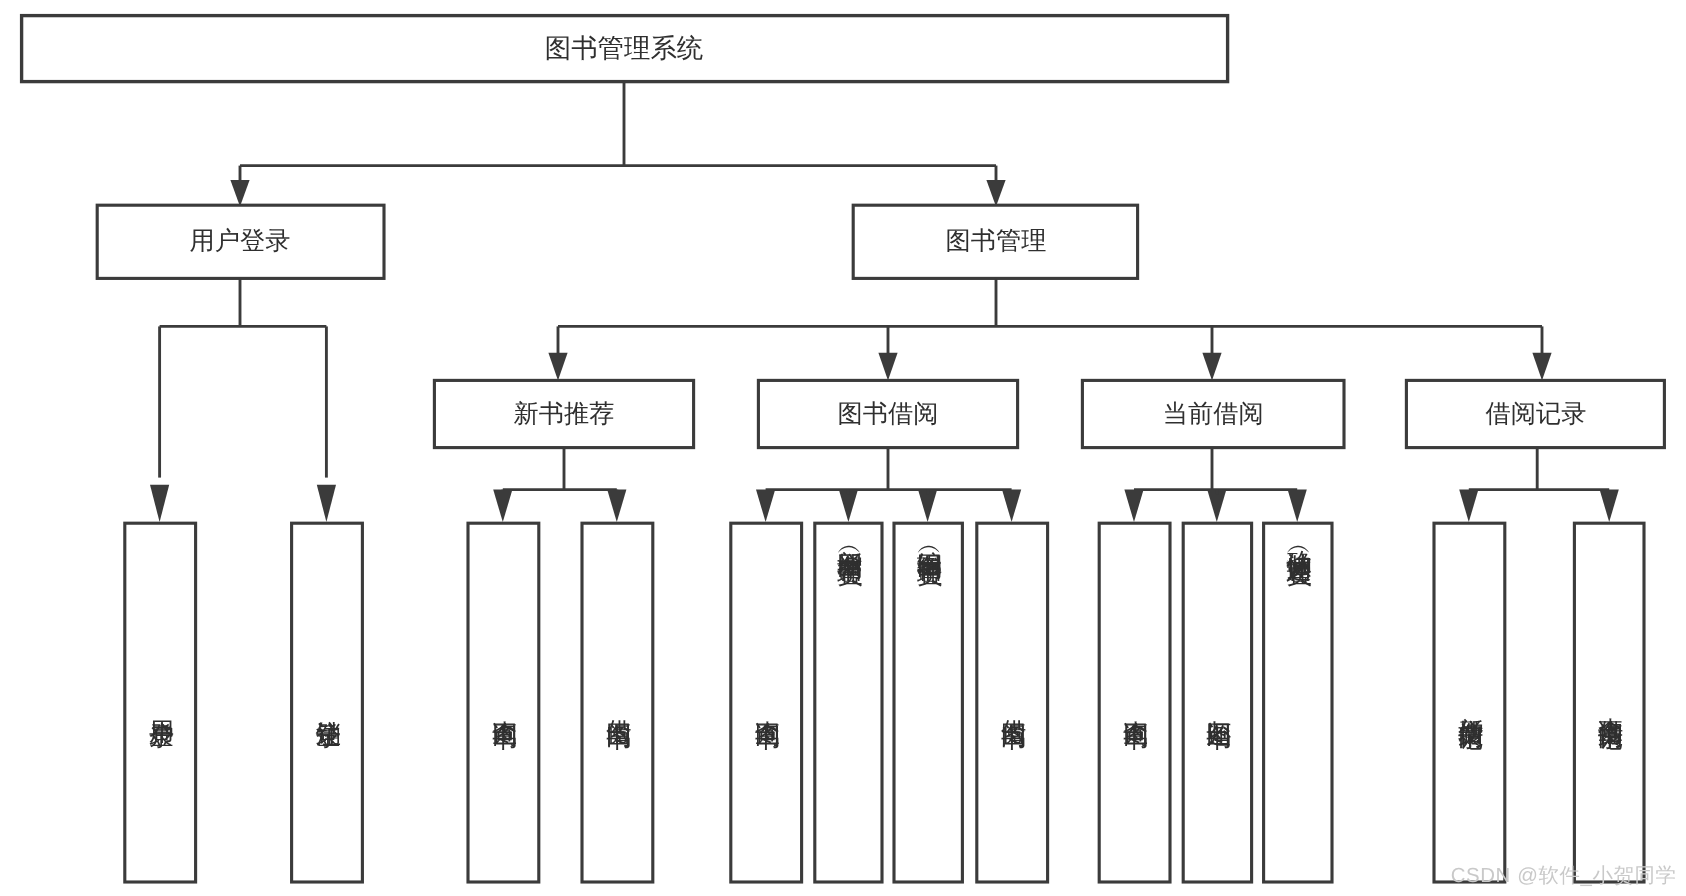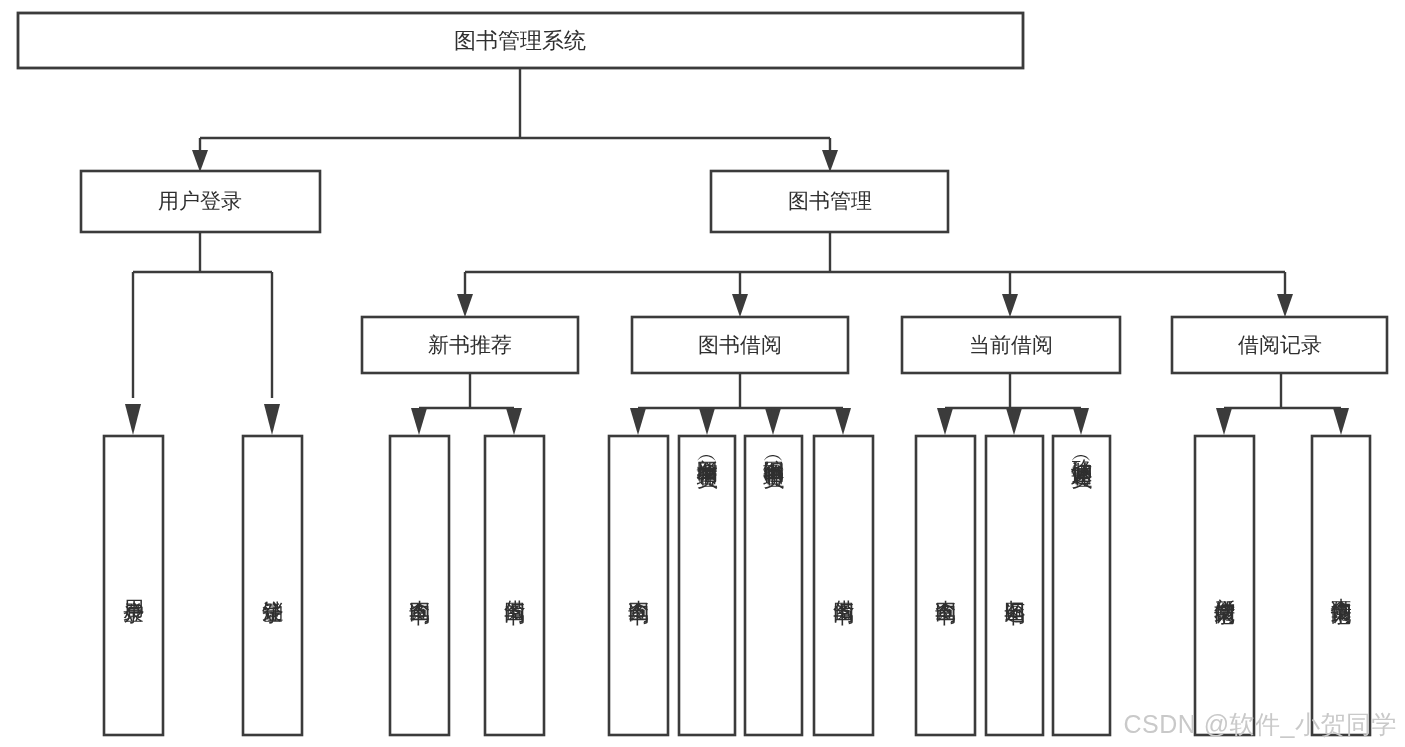--- a/index.html
+++ b/index.html
@@ -70,21 +70,21 @@
     line-height: 1.06;
     letter-spacing: 1.5px;
     color: #2f2f2f;
     white-space: nowrap;
   }
   .watermark {
     position: absolute;
     right: 8px;
     bottom: 6px;
     font-family: "Liberation Sans", "DejaVu Sans", sans-serif;
-    font-size: 25px;
+    font-size: 17px;
     color: #c9c9c9;
     letter-spacing: 0.5px;
     user-select: none;
   }
 </style>
 </head>
 <body>
 
 <div id="diagram-root">
 

